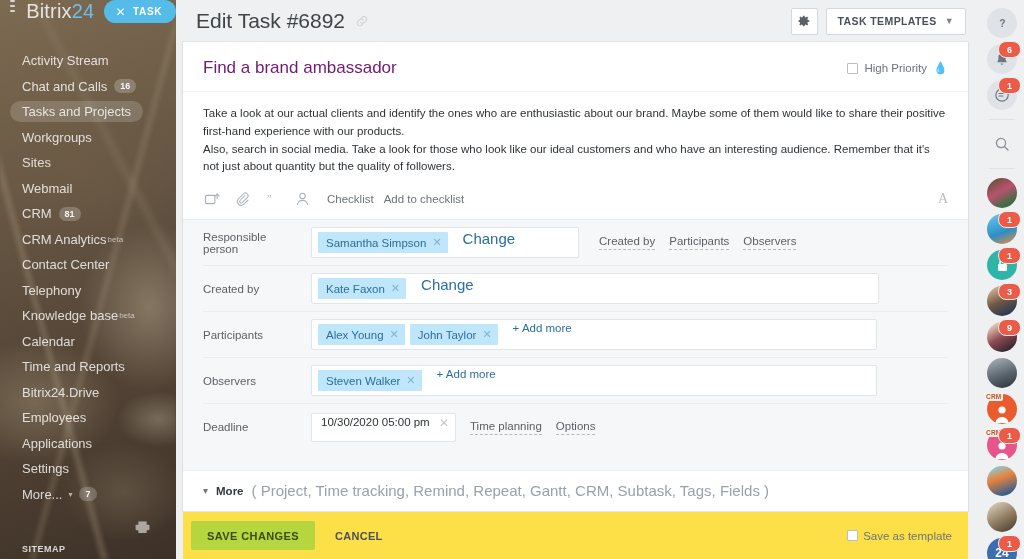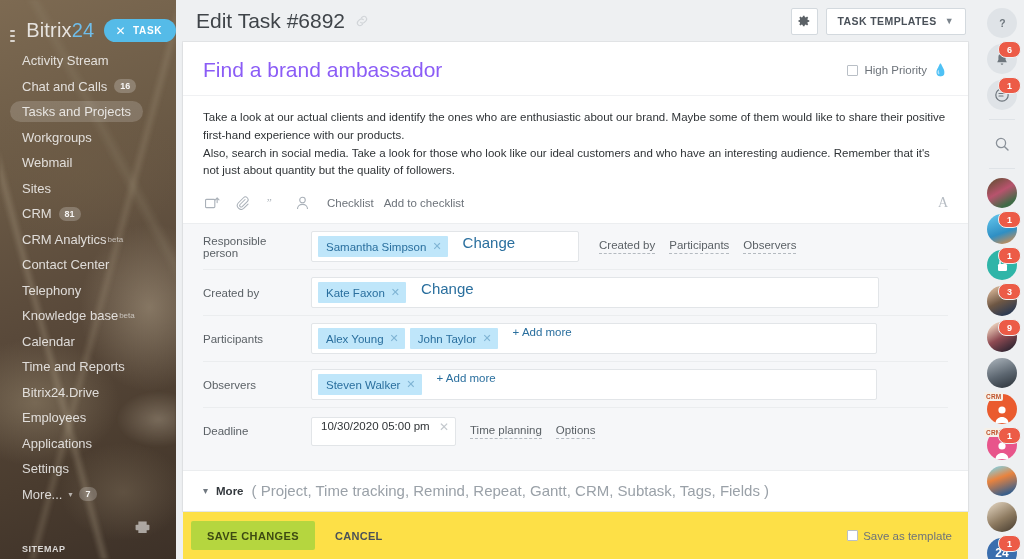--- a/index.html
+++ b/index.html
@@ -36,21 +36,21 @@
     position: absolute; inset: 0;
     background:
       linear-gradient(75deg, transparent 30%, rgba(175,160,135,.30) 32%, transparent 34%),
       linear-gradient(105deg, transparent 54%, rgba(165,150,125,.26) 56%, transparent 58%),
       linear-gradient(62deg, transparent 68%, rgba(150,138,115,.22) 70%, transparent 72%),
       radial-gradient(ellipse 60px 40px at 90% 75%, rgba(205,192,170,.35), transparent 70%);
     filter: blur(1.2px);
   }
   .sidebar-inner { position: relative; z-index: 2; height: 100%; }
 
-  .brand-row { display: flex; align-items: flex-end; height: 42px; padding: 0 0 0 10px; }
+  .brand-row { display: flex; align-items: flex-start; height: 42px; padding: 0 0 0 10px; }
   .burger { width: 16px; display: flex; flex-direction: column; gap: 3px; cursor: pointer; margin-right: 11px; }
   .burger i { display: block; height: 2px; background: rgba(255,255,255,.72); border-radius: 1px; }
   .brand-text {
     font-size: 20px; letter-spacing: .2px;
     color: rgba(255,255,255,.82); font-weight: 400;
   }
   .brand-text .num { color: #6fbdea; }
   .task-btn {
     margin-left: 10px;
     display: inline-flex; align-items: center; gap: 7px;
@@ -137,21 +137,21 @@
     flex: 1 1 auto;
     box-shadow: 0 0 0 1px rgba(0,0,0,.045), 0 1px 3px rgba(0,0,0,.06);
     display: flex; flex-direction: column;
     overflow: hidden;
   }
   .task-head {
     padding: 16px 20px 13px 20px;
     display: flex; align-items: center;
     border-bottom: 1px solid #f0f1f3;
   }
-  .task-title { font-size: 21px; color: #8b5cf6; font-weight: 400; }
+  .task-title { font-size: 17px; color: #701a75; font-weight: 400; }
   .head-spacer { flex: 1 1 auto; }
   .prio {
     display: flex; align-items: center; gap: 6px;
     font-size: 11.5px; color: #6d737a; cursor: pointer;
   }
   .cbx {
     width: 11px; height: 11px; border: 1px solid #b9bfc6;
     background: #fff; border-radius: 1px; display: inline-block;
   }
   .flame { color: #f08a50; font-size: 12px; }
@@ -349,24 +349,24 @@
             <span class="nav-label">Chat and Calls</span>
             <span class="nav-badge">16</span>
           </div>
         <div class="nav-item active">
             <span class="nav-label">Tasks and Projects</span>
           </div>
         <div class="nav-item">
             <span class="nav-label">Workgroups</span>
           </div>
         <div class="nav-item">
+            <span class="nav-label">Sites</span>
+          </div>
+        <div class="nav-item">
             <span class="nav-label">Webmail</span>
-          </div>
-        <div class="nav-item">
-            <span class="nav-label">Sites</span>
           </div>
         <div class="nav-item">
             <span class="nav-label">CRM</span>
             <span class="nav-badge">81</span>
           </div>
         <div class="nav-item">
             <span class="nav-label">CRM Analytics</span>
             <span class="nav-sup">beta</span>
           </div>
         <div class="nav-item">

